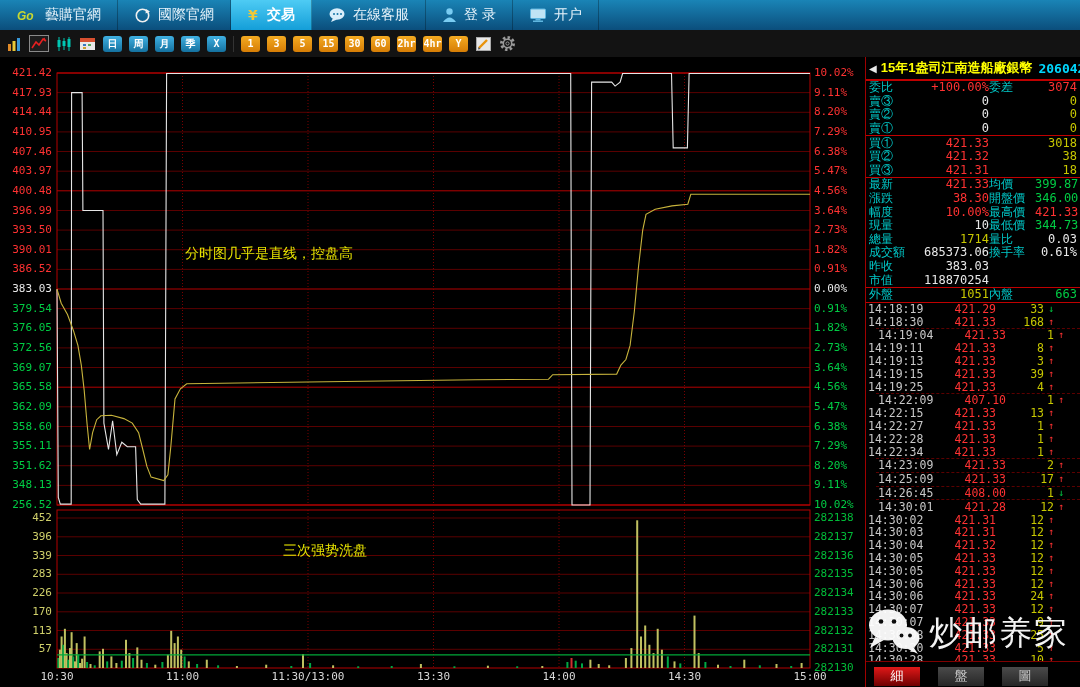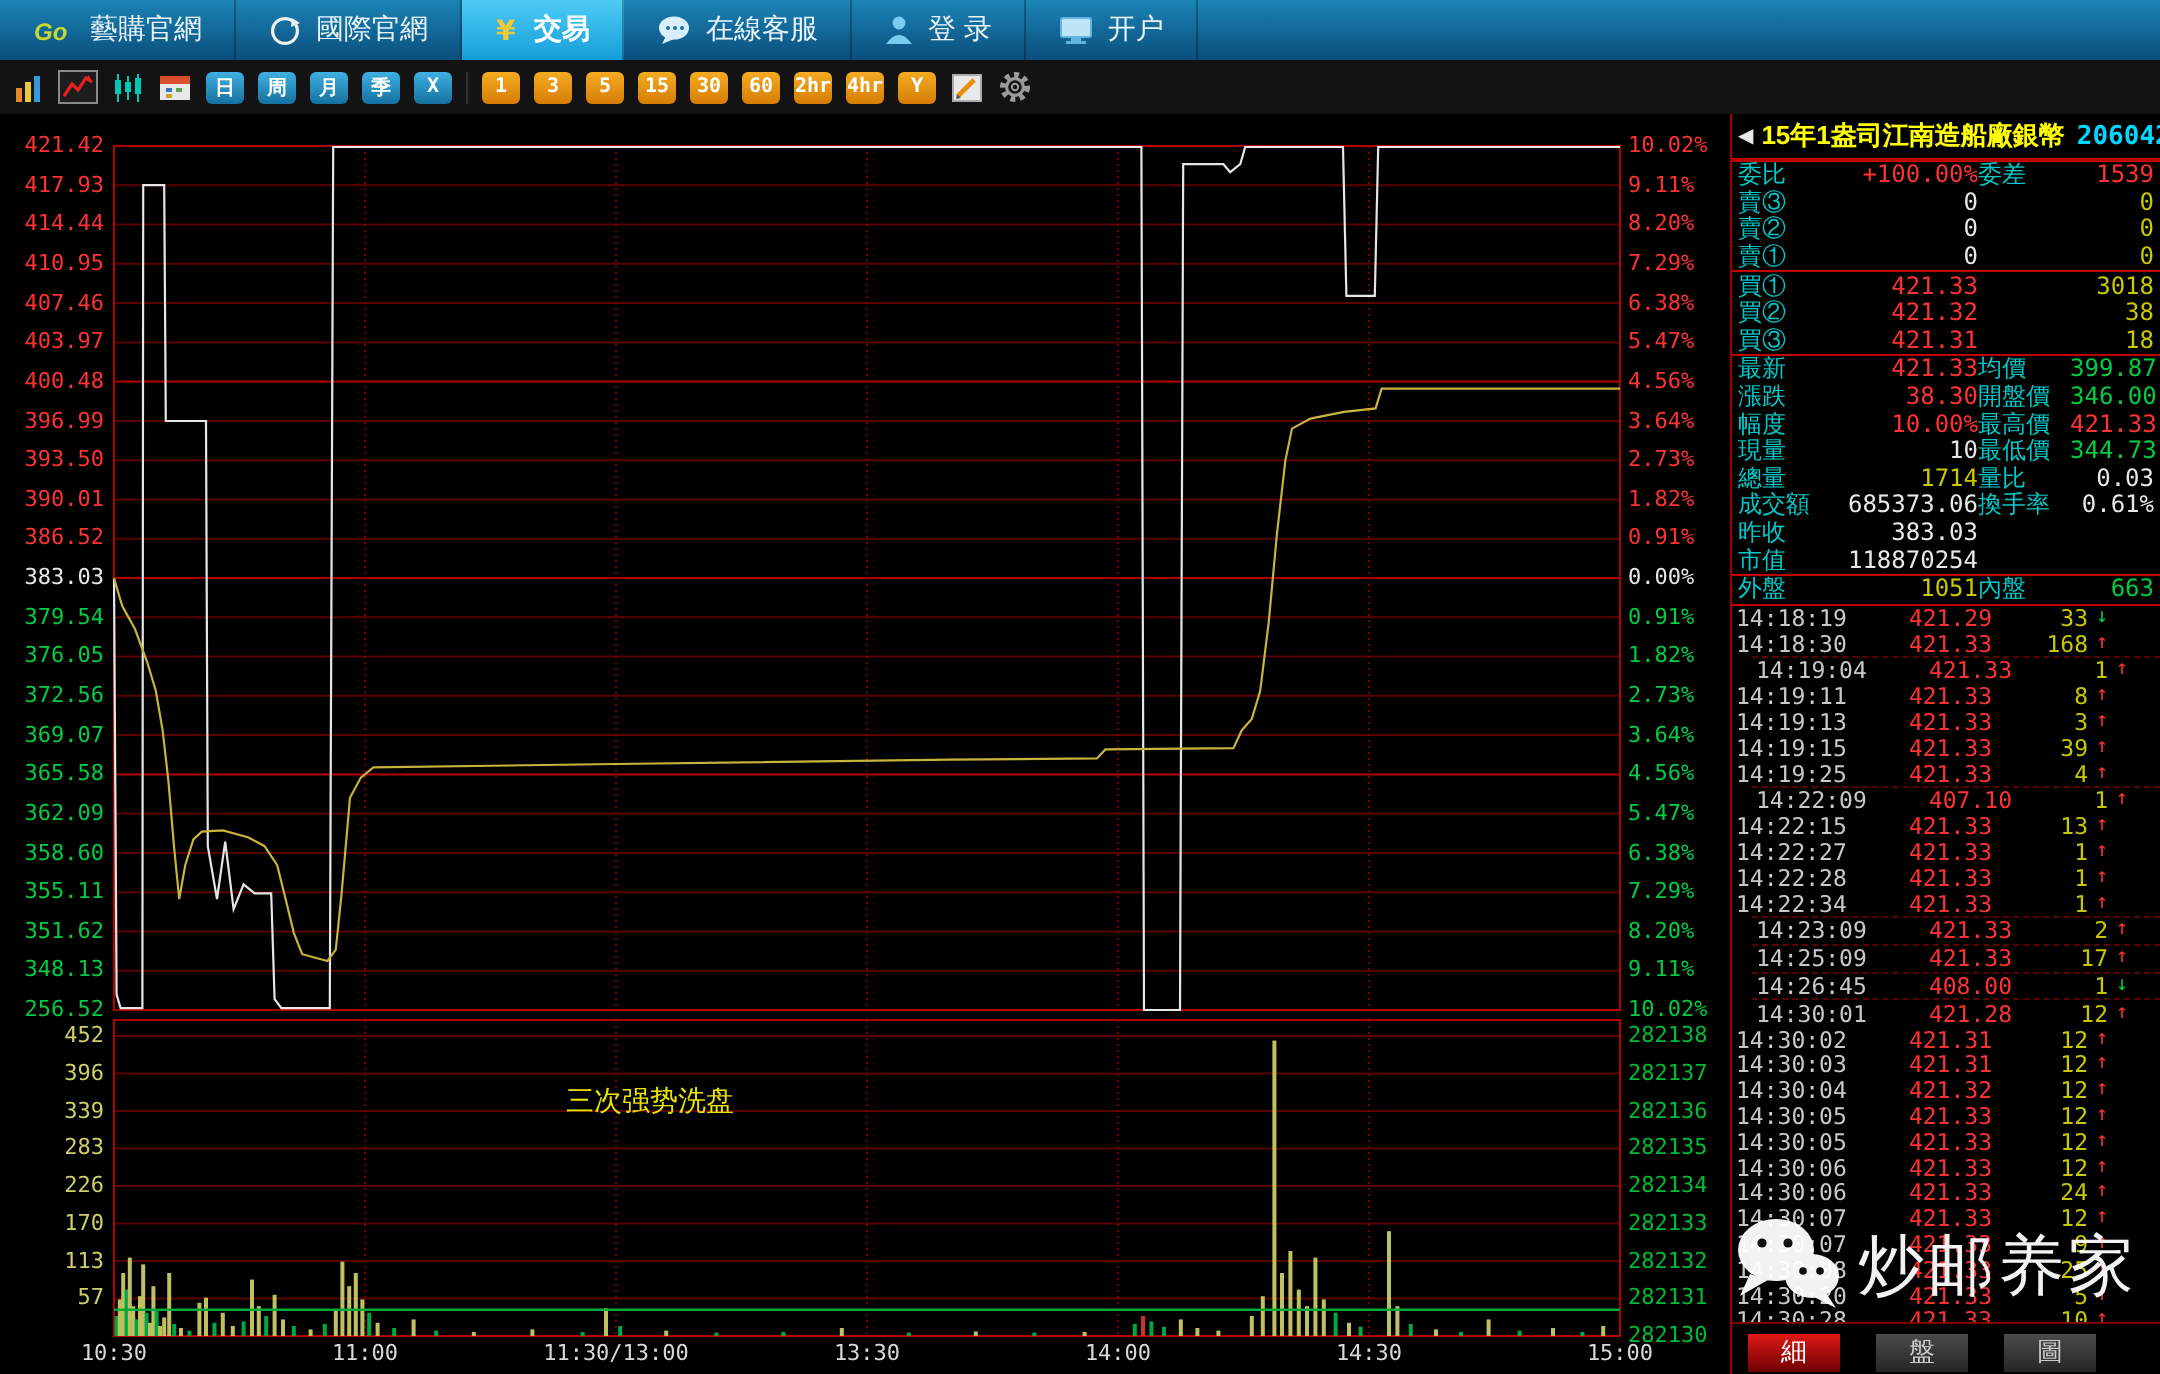--- a/index.html
+++ b/index.html
@@ -390,36 +390,37 @@
         <div class="axlab r c-volgreen" style="top:586.3px">282131</div>
         <div class="axlab r c-volgreen" style="top:605.0px">282130</div>
         <div class="axlab t" style="left:57px;top:614px">10:30</div>
         <div class="axlab t" style="left:182.5px;top:614px">11:00</div>
         <div class="axlab t" style="left:308px;top:614px">11:30/13:00</div>
         <div class="axlab t" style="left:433.5px;top:614px">13:30</div>
         <div class="axlab t" style="left:559px;top:614px">14:00</div>
         <div class="axlab t" style="left:684.5px;top:614px">14:30</div>
         <div class="axlab t" style="left:810px;top:614px">15:00</div>
       </div>
+    <div class="annotation" style="left:185px;top:188px;">分时图几乎是直线，控盘高</div>
     <div class="annotation" style="left:283px;top:485px;">三次强势洗盘</div>
   </div>
 
   <div id="panel">
     <div id="panel-title">
       <span class="arr">◀</span>
       <span class="name">15年1盎司江南造船廠銀幣</span>
       <span class="code">206042</span>
 
     </div>
     <div id="quote-rows">
         <div class="qrow sep">
           <span class="lab">委比</span>
           <span class="val c-red">+100.00%</span>
           <span class="lab">委差</span>
-          <span class="val c-red">1539</span>
+          <span class="val c-red">3074</span>
         </div>
         <div class="qrow">
           <span class="lab">賣③</span>
           <span class="val c-white">0</span>
           <span class="lab"></span>
           <span class="val c-yellow">0</span>
         </div>
         <div class="qrow">
           <span class="lab">賣②</span>
           <span class="val c-white">0</span>

